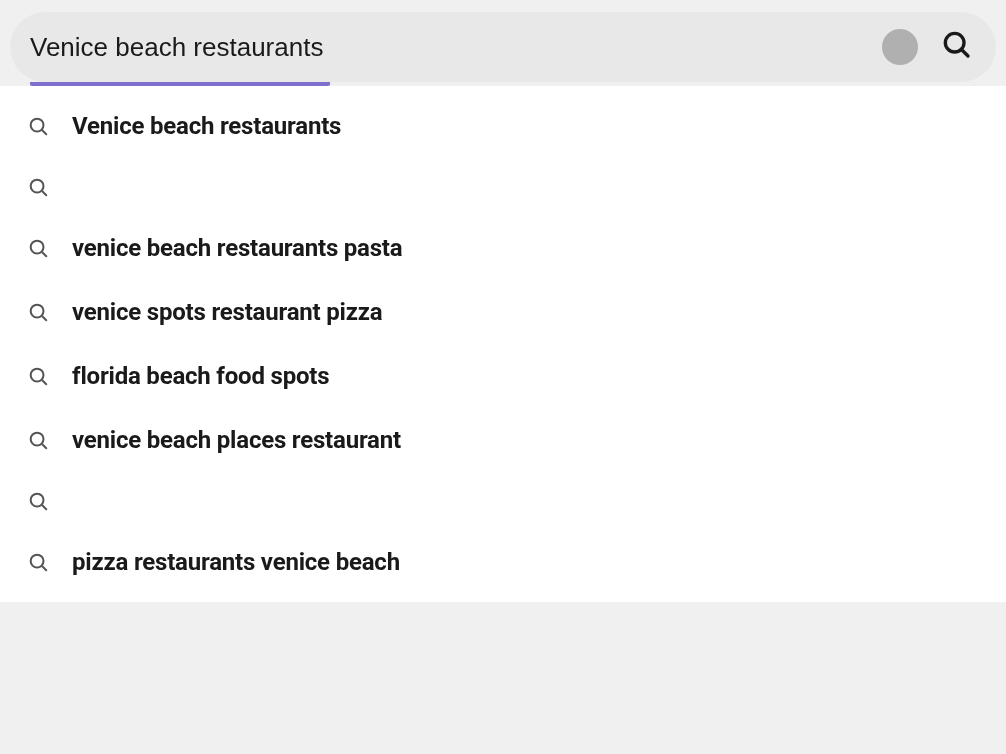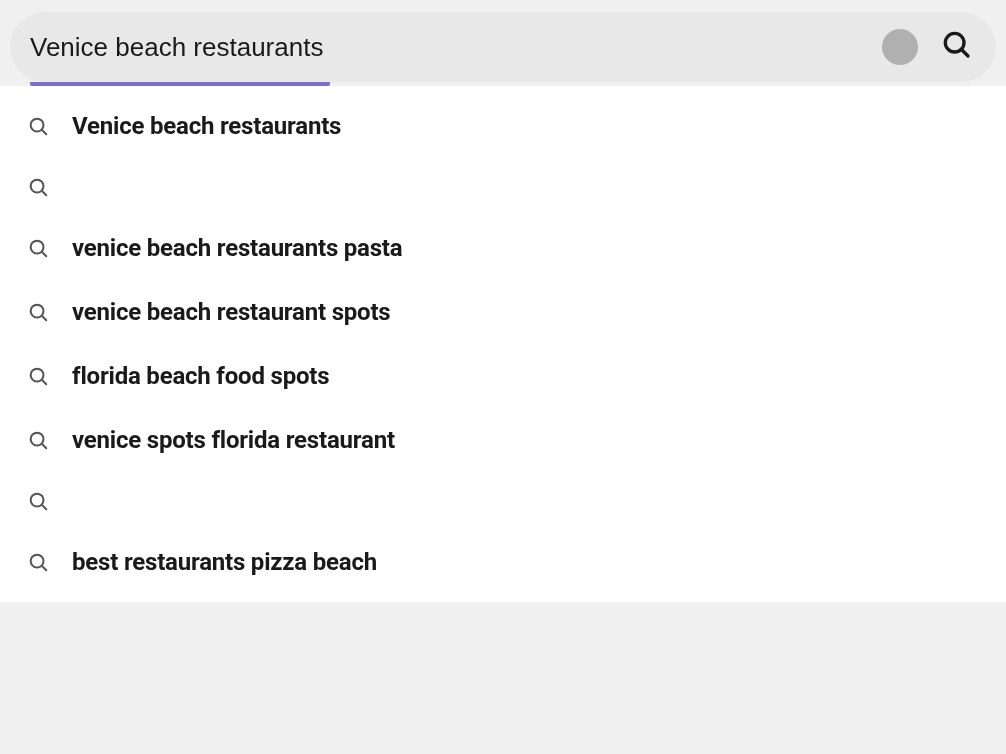--- a/index.html
+++ b/index.html
@@ -168,51 +168,51 @@
         </span>
         <span class="suggestion-text">venice beach restaurants pasta</span>
       </div>
       <div class="suggestion-item">
         <span class="suggestion-search-icon">
           <svg width="22" height="22" viewBox="0 0 24 24" fill="none" stroke="#555" stroke-width="2.2" stroke-linecap="round" stroke-linejoin="round">
             <circle cx="11" cy="11" r="7"></circle>
             <line x1="21" y1="21" x2="16.65" y2="16.65"></line>
           </svg>
         </span>
-        <span class="suggestion-text">venice beach restaurant spots</span>
+        <span class="suggestion-text">venice spots restaurant pizza</span>
       </div>
       <div class="suggestion-item">
         <span class="suggestion-search-icon">
           <svg width="22" height="22" viewBox="0 0 24 24" fill="none" stroke="#555" stroke-width="2.2" stroke-linecap="round" stroke-linejoin="round">
             <circle cx="11" cy="11" r="7"></circle>
             <line x1="21" y1="21" x2="16.65" y2="16.65"></line>
           </svg>
         </span>
         <span class="suggestion-text">florida beach food spots</span>
       </div>
       <div class="suggestion-item">
         <span class="suggestion-search-icon">
           <svg width="22" height="22" viewBox="0 0 24 24" fill="none" stroke="#555" stroke-width="2.2" stroke-linecap="round" stroke-linejoin="round">
             <circle cx="11" cy="11" r="7"></circle>
             <line x1="21" y1="21" x2="16.65" y2="16.65"></line>
           </svg>
         </span>
-        <span class="suggestion-text">venice spots florida restaurant</span>
-      </div>
-      <div class="suggestion-item">
-        <span class="suggestion-search-icon">
-          <svg width="22" height="22" viewBox="0 0 24 24" fill="none" stroke="#555" stroke-width="2.2" stroke-linecap="round" stroke-linejoin="round">
-            <circle cx="11" cy="11" r="7"></circle>
-            <line x1="21" y1="21" x2="16.65" y2="16.65"></line>
-          </svg>
-        </span>
-      </div>
-      <div class="suggestion-item">
-        <span class="suggestion-search-icon">
-          <svg width="22" height="22" viewBox="0 0 24 24" fill="none" stroke="#555" stroke-width="2.2" stroke-linecap="round" stroke-linejoin="round">
-            <circle cx="11" cy="11" r="7"></circle>
-            <line x1="21" y1="21" x2="16.65" y2="16.65"></line>
-          </svg>
-        </span>
-        <span class="suggestion-text">best restaurants pizza beach</span>
+        <span class="suggestion-text">venice beach places restaurant</span>
+      </div>
+      <div class="suggestion-item">
+        <span class="suggestion-search-icon">
+          <svg width="22" height="22" viewBox="0 0 24 24" fill="none" stroke="#555" stroke-width="2.2" stroke-linecap="round" stroke-linejoin="round">
+            <circle cx="11" cy="11" r="7"></circle>
+            <line x1="21" y1="21" x2="16.65" y2="16.65"></line>
+          </svg>
+        </span>
+      </div>
+      <div class="suggestion-item">
+        <span class="suggestion-search-icon">
+          <svg width="22" height="22" viewBox="0 0 24 24" fill="none" stroke="#555" stroke-width="2.2" stroke-linecap="round" stroke-linejoin="round">
+            <circle cx="11" cy="11" r="7"></circle>
+            <line x1="21" y1="21" x2="16.65" y2="16.65"></line>
+          </svg>
+        </span>
+        <span class="suggestion-text">pizza restaurants venice beach</span>
       </div>
     </div>
 </div>
 
 </body></html>

